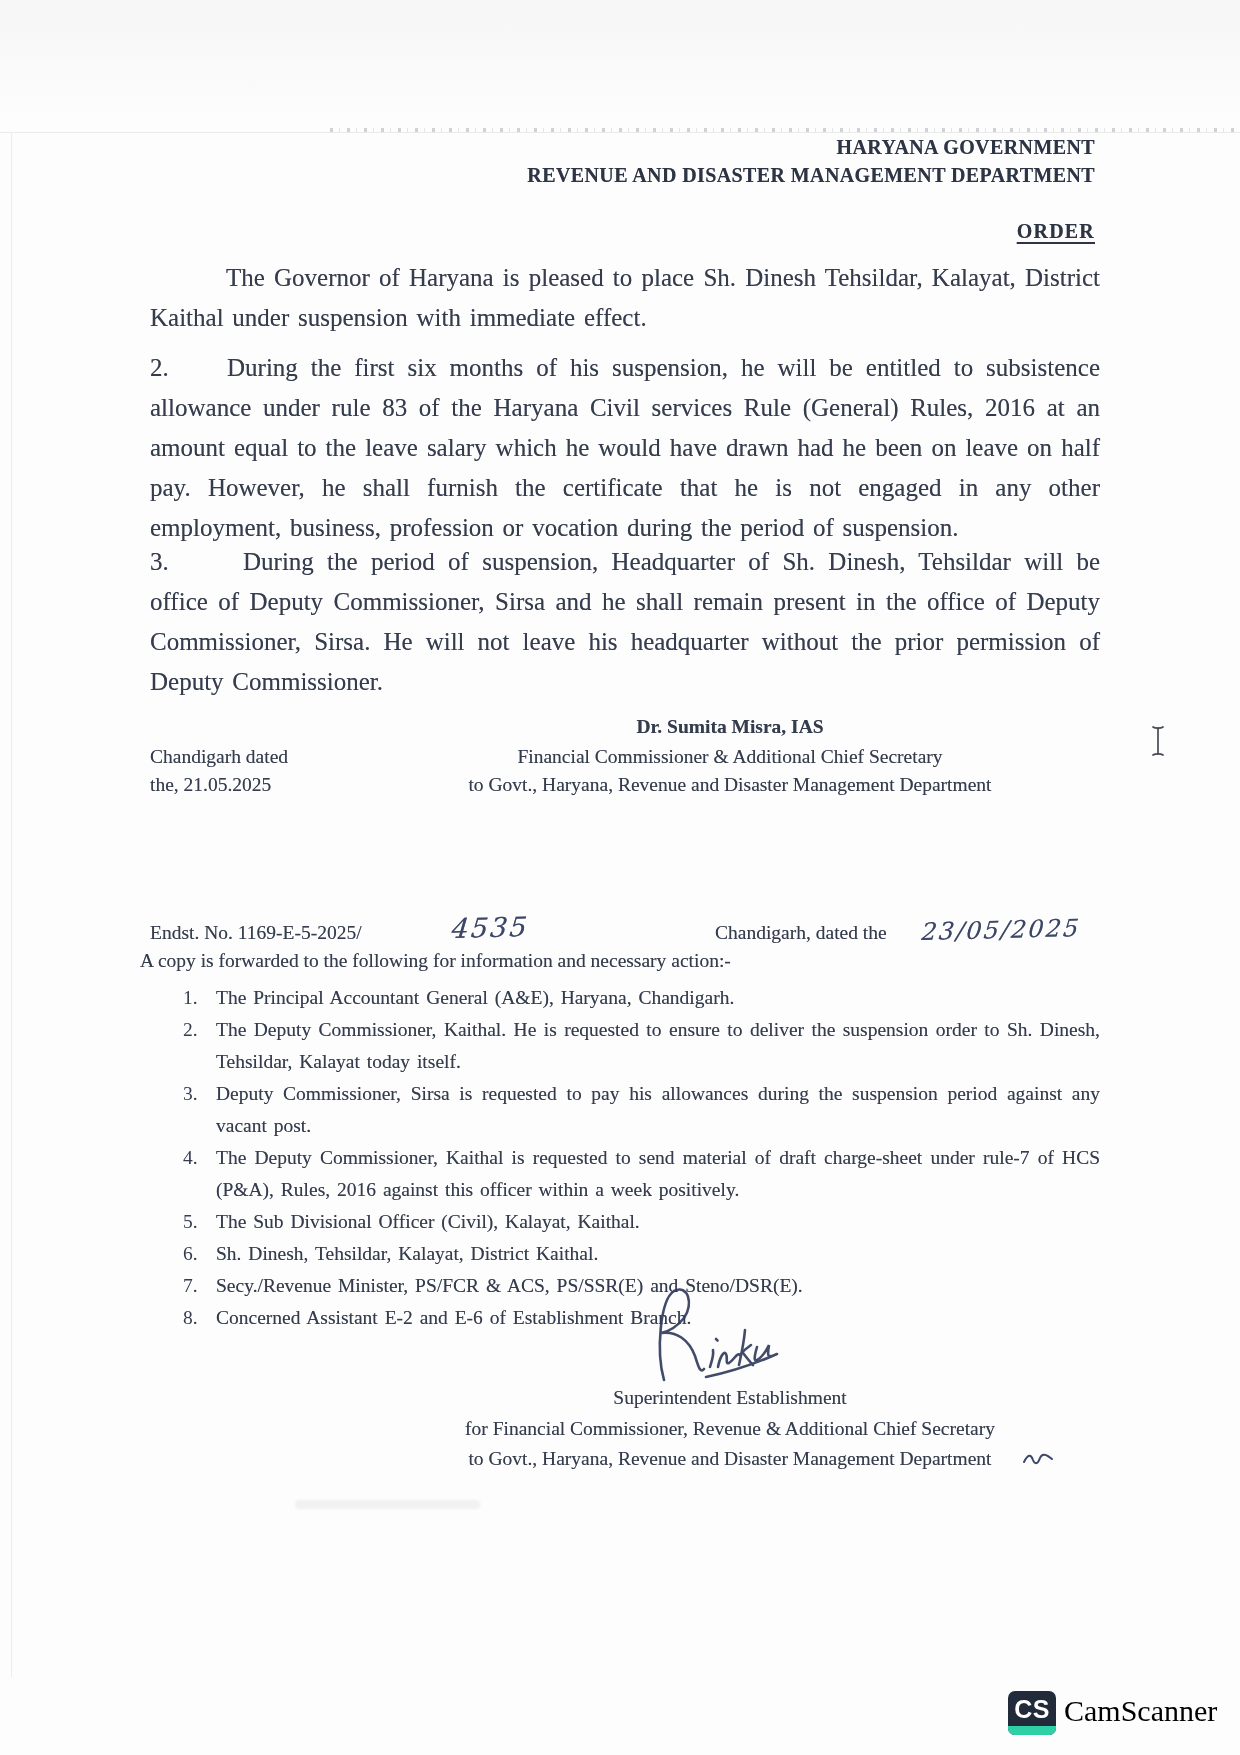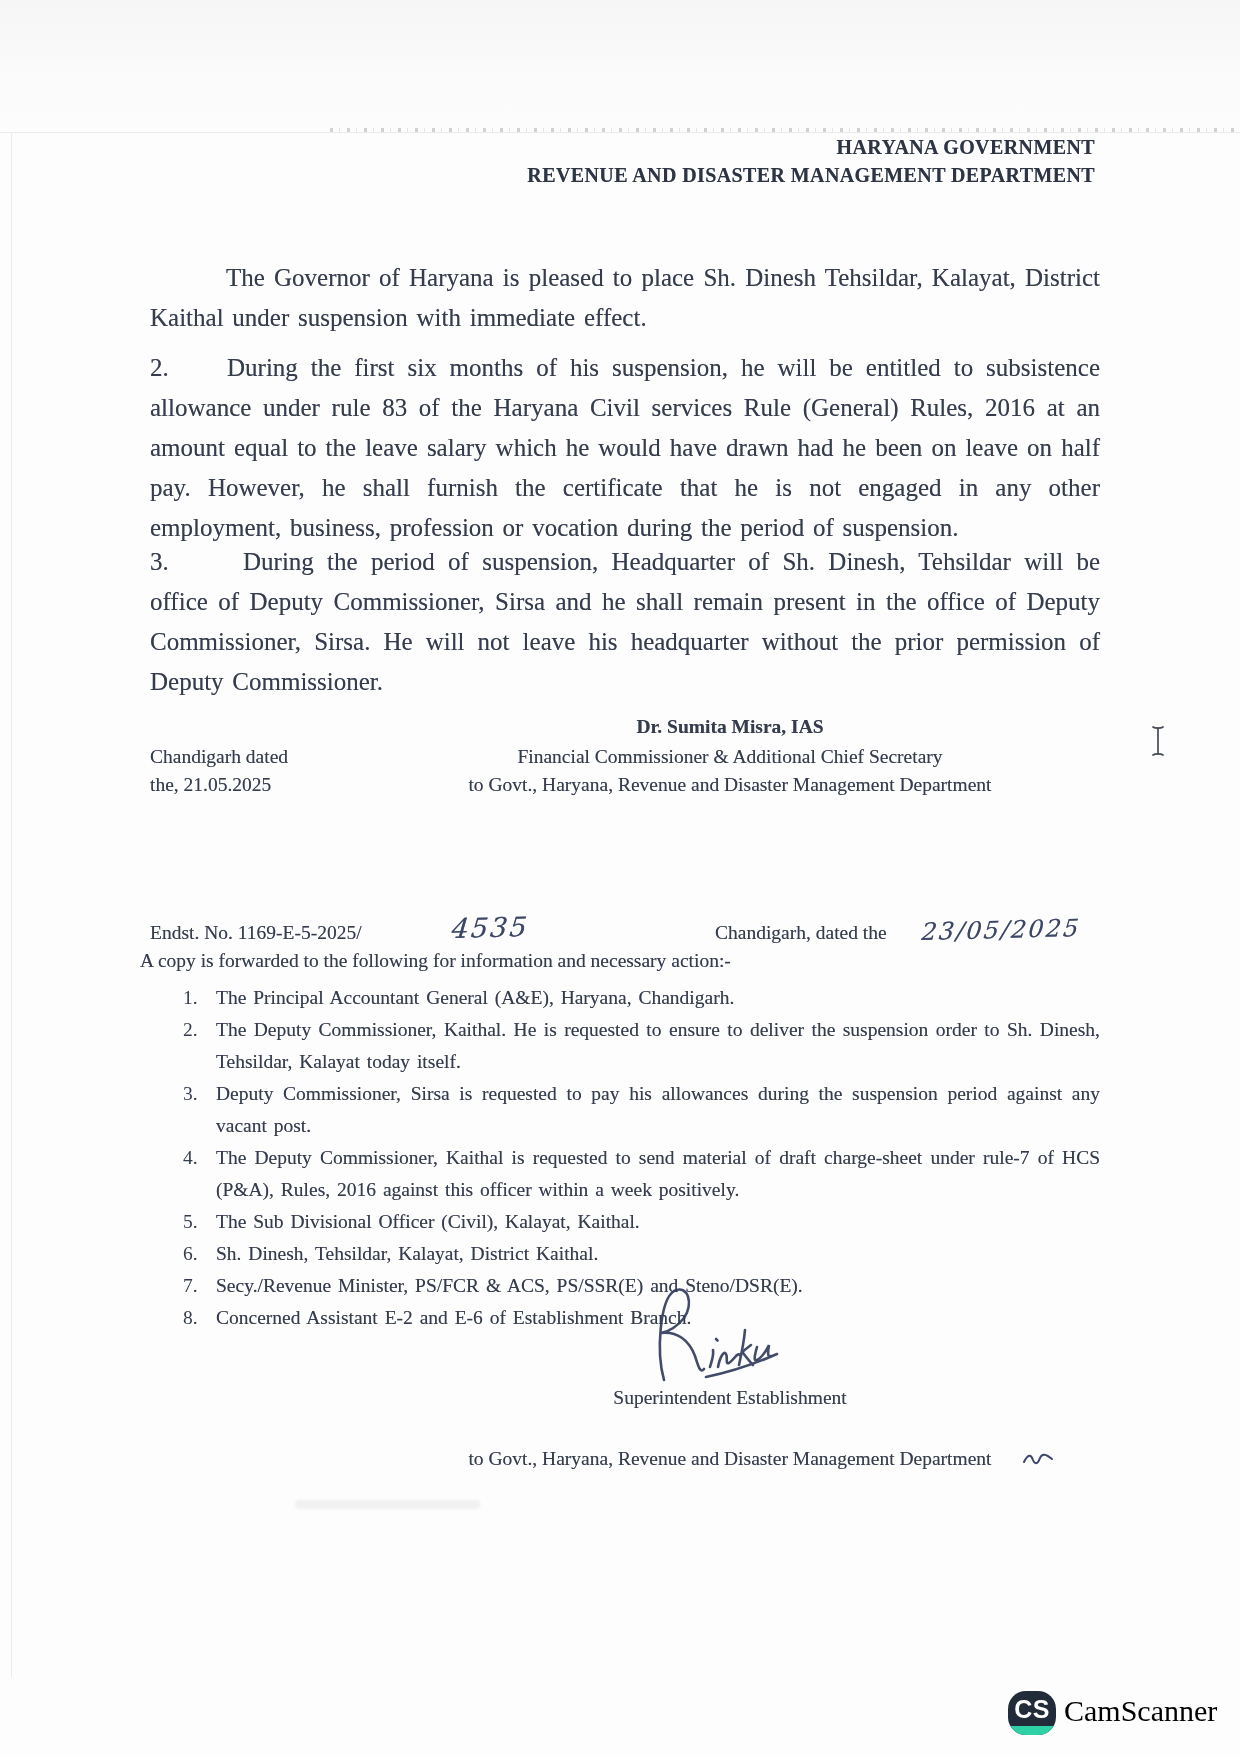--- a/index.html
+++ b/index.html
@@ -62,21 +62,21 @@
 
   
   .sig-svg { left:636px; top:1280px; }
   .sig-block { left:380px; width:700px; top:1383px; text-align:center;
     font-size:19.5px; line-height:30.5px; text-shadow:0 0 .5px rgba(52,60,77,.5); }
 
   
   .ibeam { left:1150px; top:724px; }
 
   
-  .cs-logo { left:1008px; top:1691px; width:48px; height:44px; border-radius:18px;
+  .cs-logo { left:1008px; top:1691px; width:48px; height:44px; border-radius:7px;
     background:#222b39; overflow:hidden; display:flex; flex-direction:column; }
   .cs-initials { flex:1; display:flex; align-items:center; justify-content:center;
     color:#ffffff; font-family:"Liberation Sans",sans-serif; font-weight:bold;
     font-size:25px; letter-spacing:.5px; padding-top:2px; }
   .cs-band { height:9px; background:#2ed0a6; }
   .cs-name { left:1064px; top:1694px; font-size:30px; color:#000000;
     font-family:"Liberation Serif",serif; }
 </style>
 </head>
 <body>
@@ -84,20 +84,23 @@
 <div class="canvas">
 
   <div class="abs top-band"></div>
   <div class="abs speck-strip"></div>
   <div class="abs page-edge"></div>
   <div class="abs left-edge"></div>
   <div class="abs smudge"></div>
 
   <div class="abs hdr" style="top:136px;">HARYANA GOVERNMENT</div>
   <div class="abs hdr" style="top:164px;">REVENUE AND DISASTER MANAGEMENT DEPARTMENT</div>
+  <div class="abs hdr" style="top:220px;">
+    <span class="order-title">ORDER</span>
+  </div>
 
   <p class="abs body-para indent-first" style="top:258px;">The Governor of Haryana is pleased to place Sh. Dinesh Tehsildar, Kalayat, District Kaithal under suspension with immediate effect.</p>
 
   <p class="abs body-para" style="top:348px;">
     <span class="pnum p2w">2.</span><span>During the first six months of his suspension, he will be entitled to subsistence allowance under rule 83 of the Haryana Civil services Rule (General) Rules, 2016 at an amount equal to the leave salary which he would have drawn had he been on leave on half pay. However, he shall furnish the certificate that he is not engaged in any other employment, business, profession or vocation during the period of suspension.</span>
   </p>
 
   <p class="abs body-para" style="top:542px;">
     <span class="pnum p3w">3.</span><span>During the period of suspension, Headquarter of Sh. Dinesh, Tehsildar will be office of Deputy Commissioner, Sirsa and he shall remain present in the office of Deputy Commissioner, Sirsa. He will not leave his headquarter without the prior permission of Deputy Commissioner.</span>
   </p>
@@ -172,20 +175,21 @@
         <path d="M109 50 C108 62 105 76 103 85"></path>
         <path d="M104 75 C108 70 112 67 115 65"></path>
         <path d="M107 73 C111 78 114 82 117 85"></path>
         <path d="M121 67 C119 74 117 82 121 80 C127 77 131 69 133 65 C132 71 131 78 135 76"></path>
         <path d="M70 97 C90 93 116 85 141 74"></path>
       </g>
     </svg>
   </div>
 
   <div class="abs sig-block" style="top:1383px;">Superintendent Establishment</div>
+  <div class="abs sig-block" style="top:1414px;">for  Financial Commissioner, Revenue &amp; Additional Chief Secretary</div>
   <div class="abs sig-block" style="top:1444px;">to Govt., Haryana, Revenue and Disaster Management Department</div>
   <div class="abs" style="left:1022px; top:1450px;">
     <svg width="32" height="16" viewBox="0 0 32 16">
       <path d="M2 12 C6 4 9 4 11 10 C13 15 16 14 18 8 C20 3 24 4 30 9" stroke="#3b4668" stroke-width="2" fill="none" stroke-linecap="round"></path>
     </svg>
   </div>
 
   <div class="abs cs-logo">
     <span class="cs-initials">CS</span>
     <span class="cs-band"></span>

